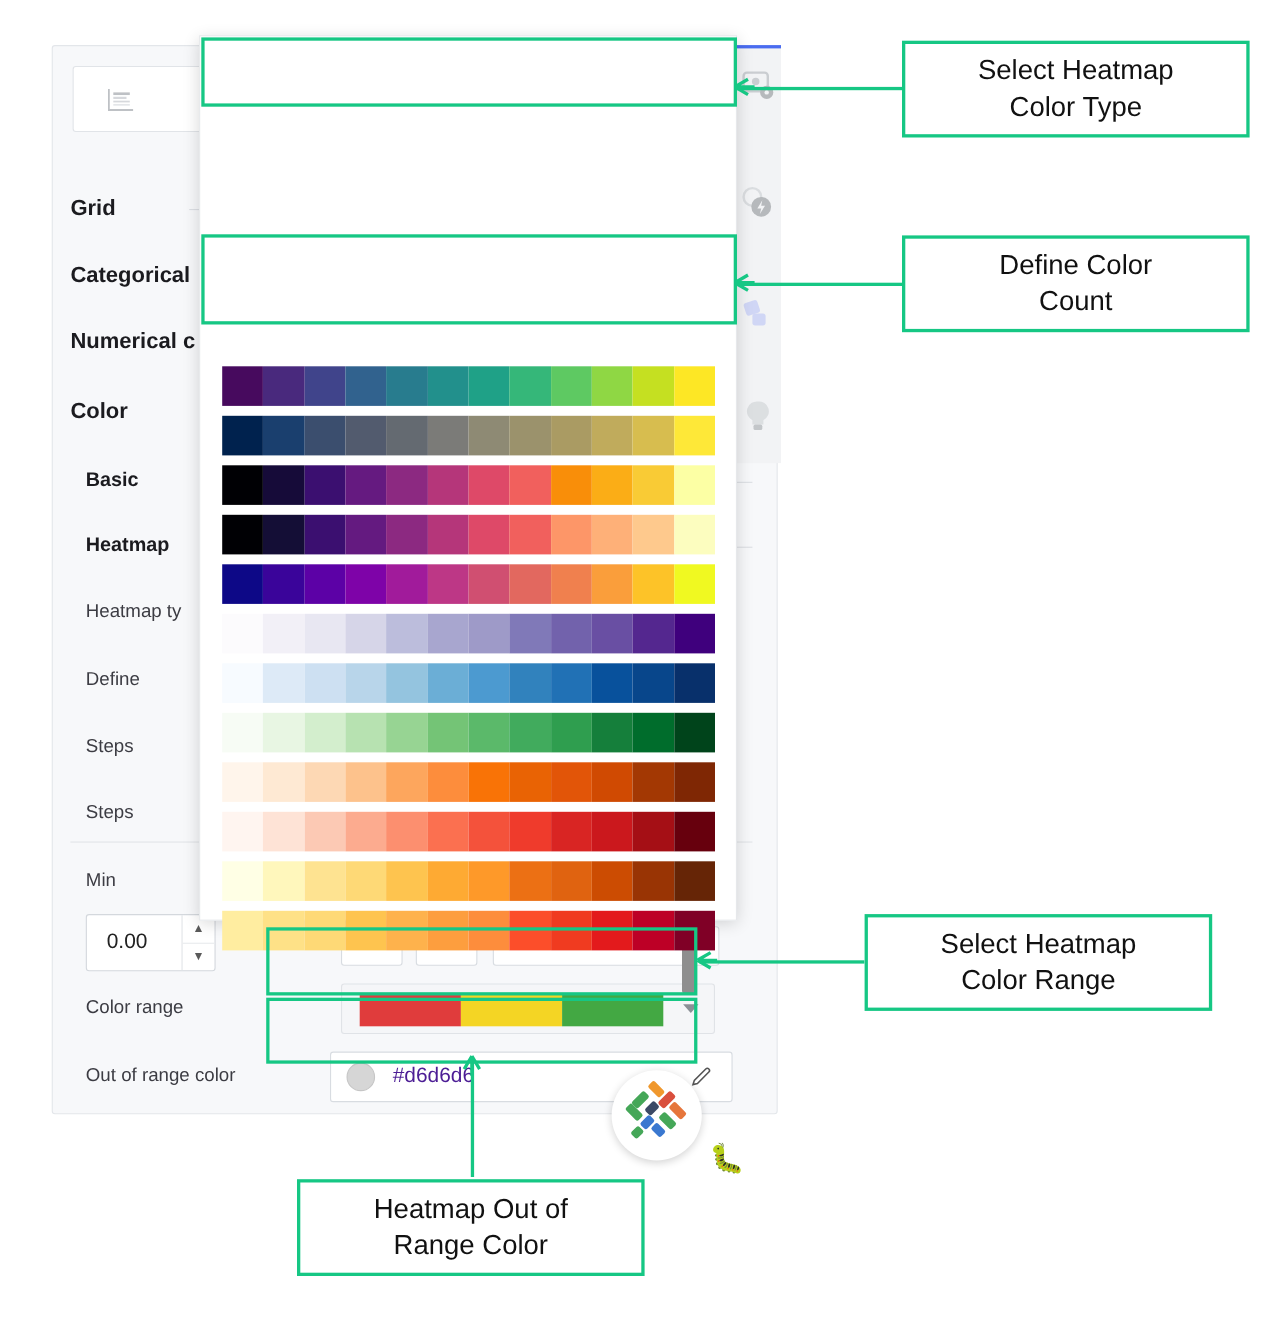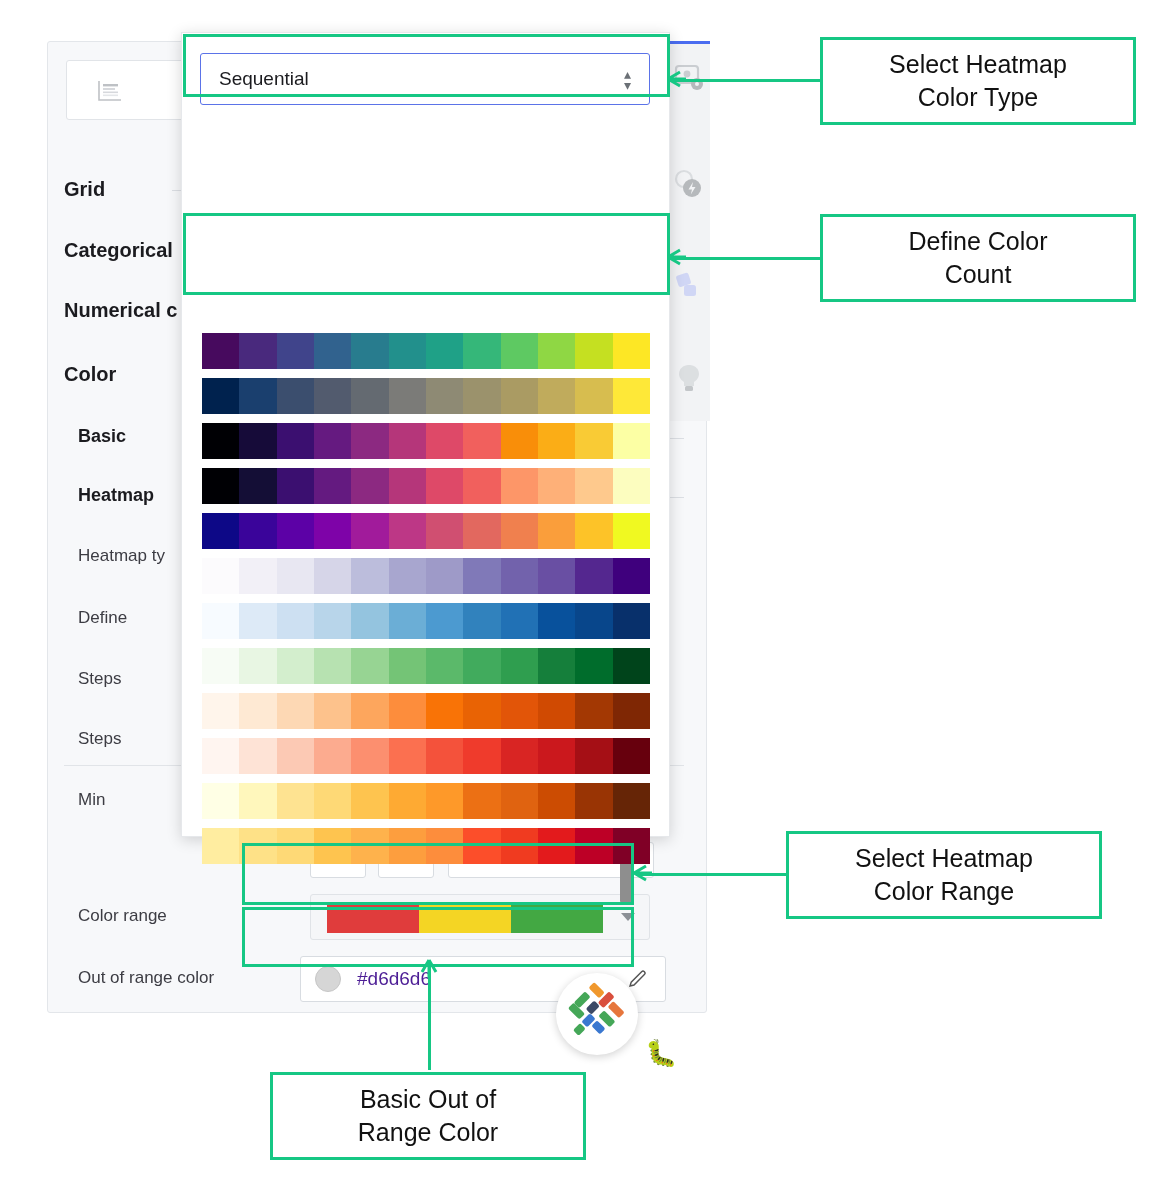--- a/index.html
+++ b/index.html
@@ -216,20 +216,27 @@
     <div class="rule" style="left:183px; top:455px; width:453px"></div>
     <div class="row-label norm" style="top:504px">Heatmap ty</div>
     <div class="row-label norm" style="top:566px">Define</div>
     <div class="row-label norm" style="top:627px">Steps</div>
     <div class="row-label norm" style="top:687px">Steps</div>
     <div class="hr-sep" style="top:723px"></div>
     <div class="row-label norm" style="top:748px">Min</div>
     <div class="row-label norm" style="top:864px">Color range</div>
     <div class="row-label norm" style="top:926px">Out of range color</div>
 
+    <div class="min-input">
+      <span class="val">0.00</span>
+      <div class="spin">
+        <div>▲</div>
+        <div>▼</div>
+      </div>
+    </div>
 
     <div class="field-box" style="left:262px; top:800px; width:56px; height:36px;"></div>
     <div class="field-box" style="left:330px; top:800px; width:56px; height:36px;"></div>
     <div class="field-box" style="left:400px; top:800px; width:206px; height:36px;"></div>
 
     <div class="colorrange-select">
       <div class="cr-swatches" id="cr-swatches">
           <span style="background: rgb(224, 60, 60);"></span>
           <span style="background: rgb(244, 213, 36);"></span>
           <span style="background: rgb(67, 168, 67);"></span>
@@ -266,27 +273,20 @@
     <svg class="rail-icon" style="top:320px" viewBox="0 0 34 34">
       <path d="M17 4 A9 9 0 0 1 22 21 L22 25 L12 25 L12 21 A9 9 0 0 1 17 4 Z" fill="#c3c7cb"></path>
       <rect x="13" y="25" width="8" height="5" rx="1.5" fill="#8b9095"></rect>
     </svg>
   </div>
 
   <div class="scroll-thumb"></div>
 
   <div class="dropdown">
 
-    <div class="dd-select">
-      <span class="label">Sequential</span>
-      <span class="dd-chev">
-        <span>▴</span>
-        <span>▾</span>
-      </span>
-    </div>
 
 
 
     <div class="scales" id="scales">
         <div class="scale-row">
           <span style="background: rgb(71, 10, 94);"></span>
           <span style="background: rgb(73, 41, 125);"></span>
           <span style="background: rgb(64, 68, 139);"></span>
           <span style="background: rgb(49, 98, 142);"></span>
           <span style="background: rgb(40, 124, 142);"></span>
@@ -496,21 +496,21 @@
 
   <div class="anno-box" style="left:786px; top:831px; width:316px; height:88px;">
     <div>
       <div>Select Heatmap</div>
       <div>Color Range</div>
     </div>
   </div>
 
   <div class="anno-box" style="left:270px; top:1072px; width:316px; height:88px;">
     <div>
-      <div>Basic Out of</div>
+      <div>Heatmap Out of</div>
       <div>Range Color</div>
     </div>
   </div>
 
   <div class="logo-circle">
     <svg width="82" height="82" viewBox="0 0 82 82">
       <g transform="translate(41,43) rotate(45)">
         <rect x="-26" y="-22" width="15" height="8" rx="2" fill="#f0982d"></rect>
         <rect x="-9" y="-26" width="8" height="16" rx="2" fill="#d94f3d"></rect>
         <rect x="1" y="-22" width="16" height="8" rx="2" fill="#e6763c"></rect>

